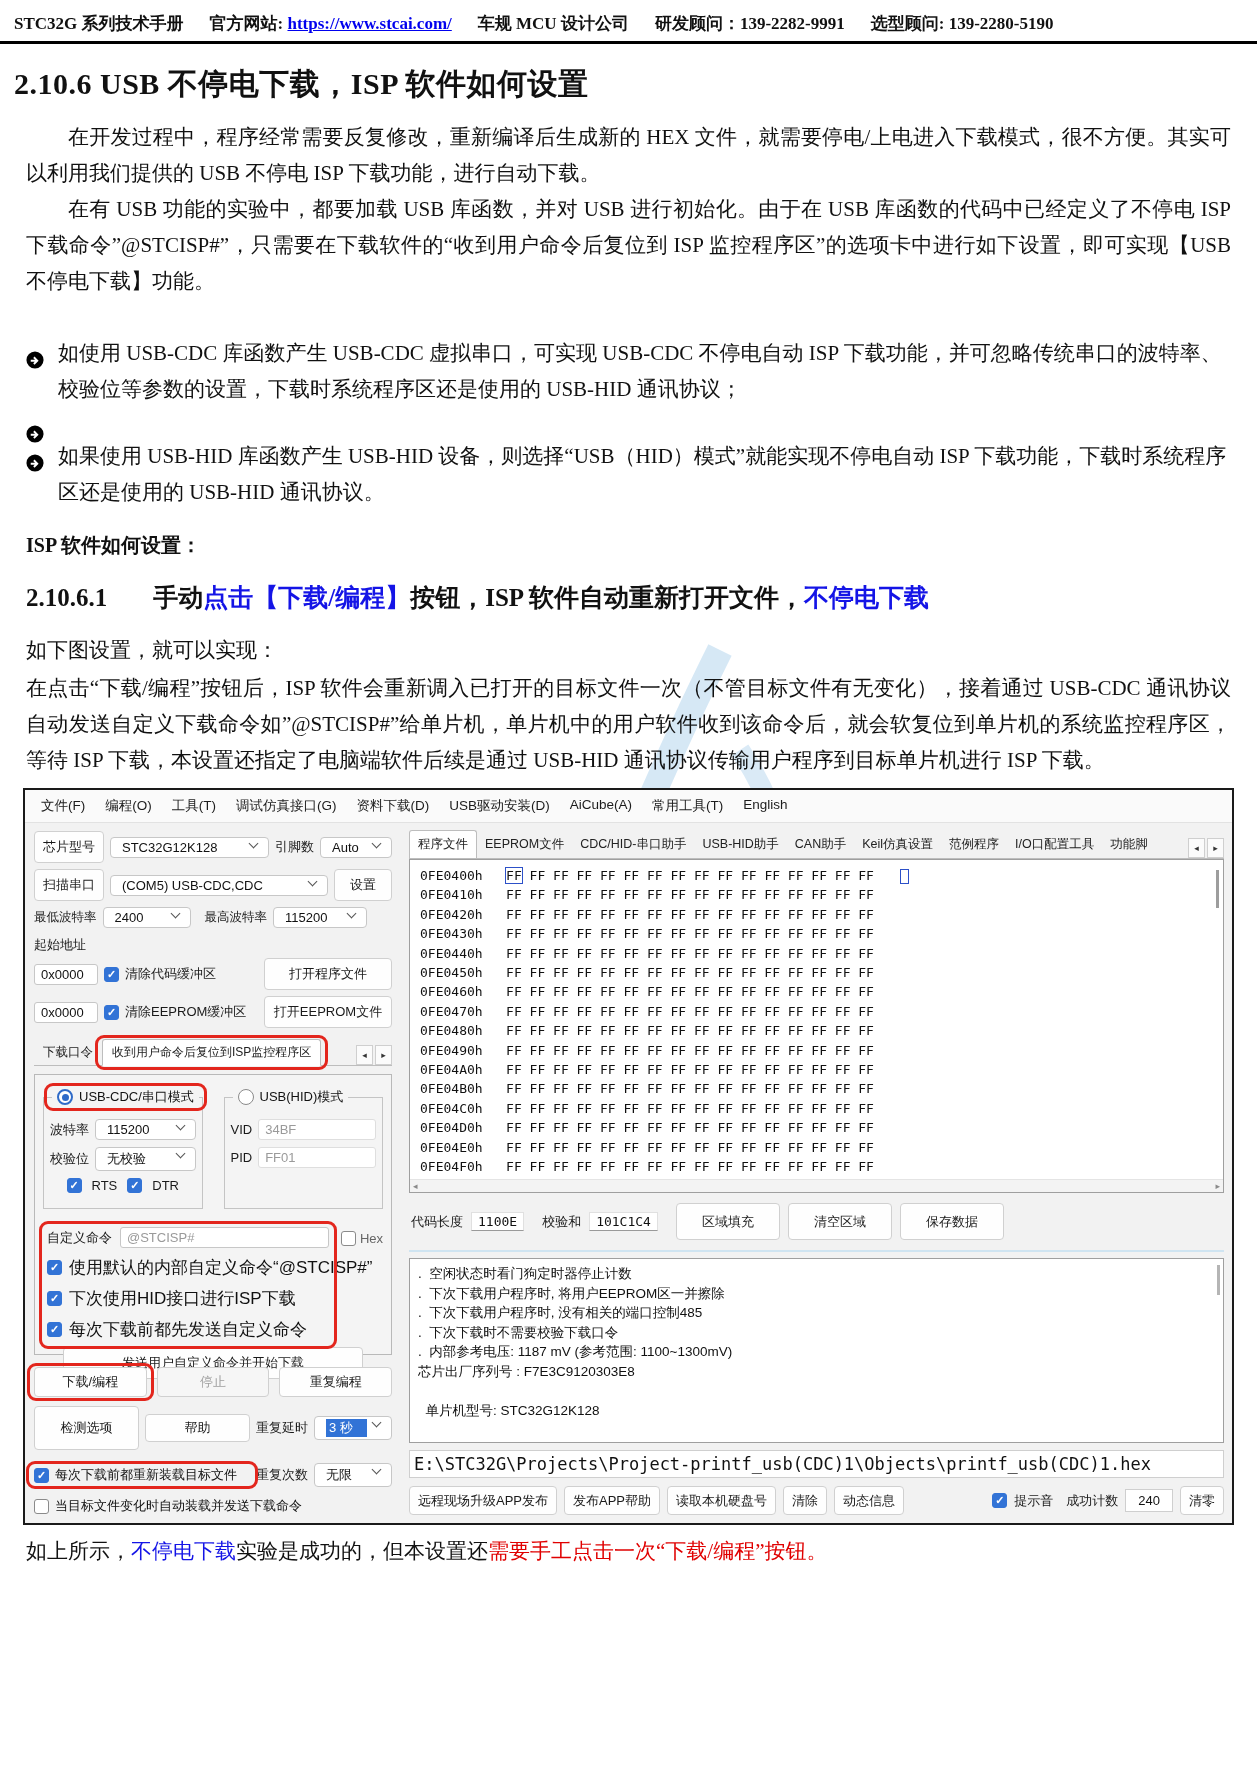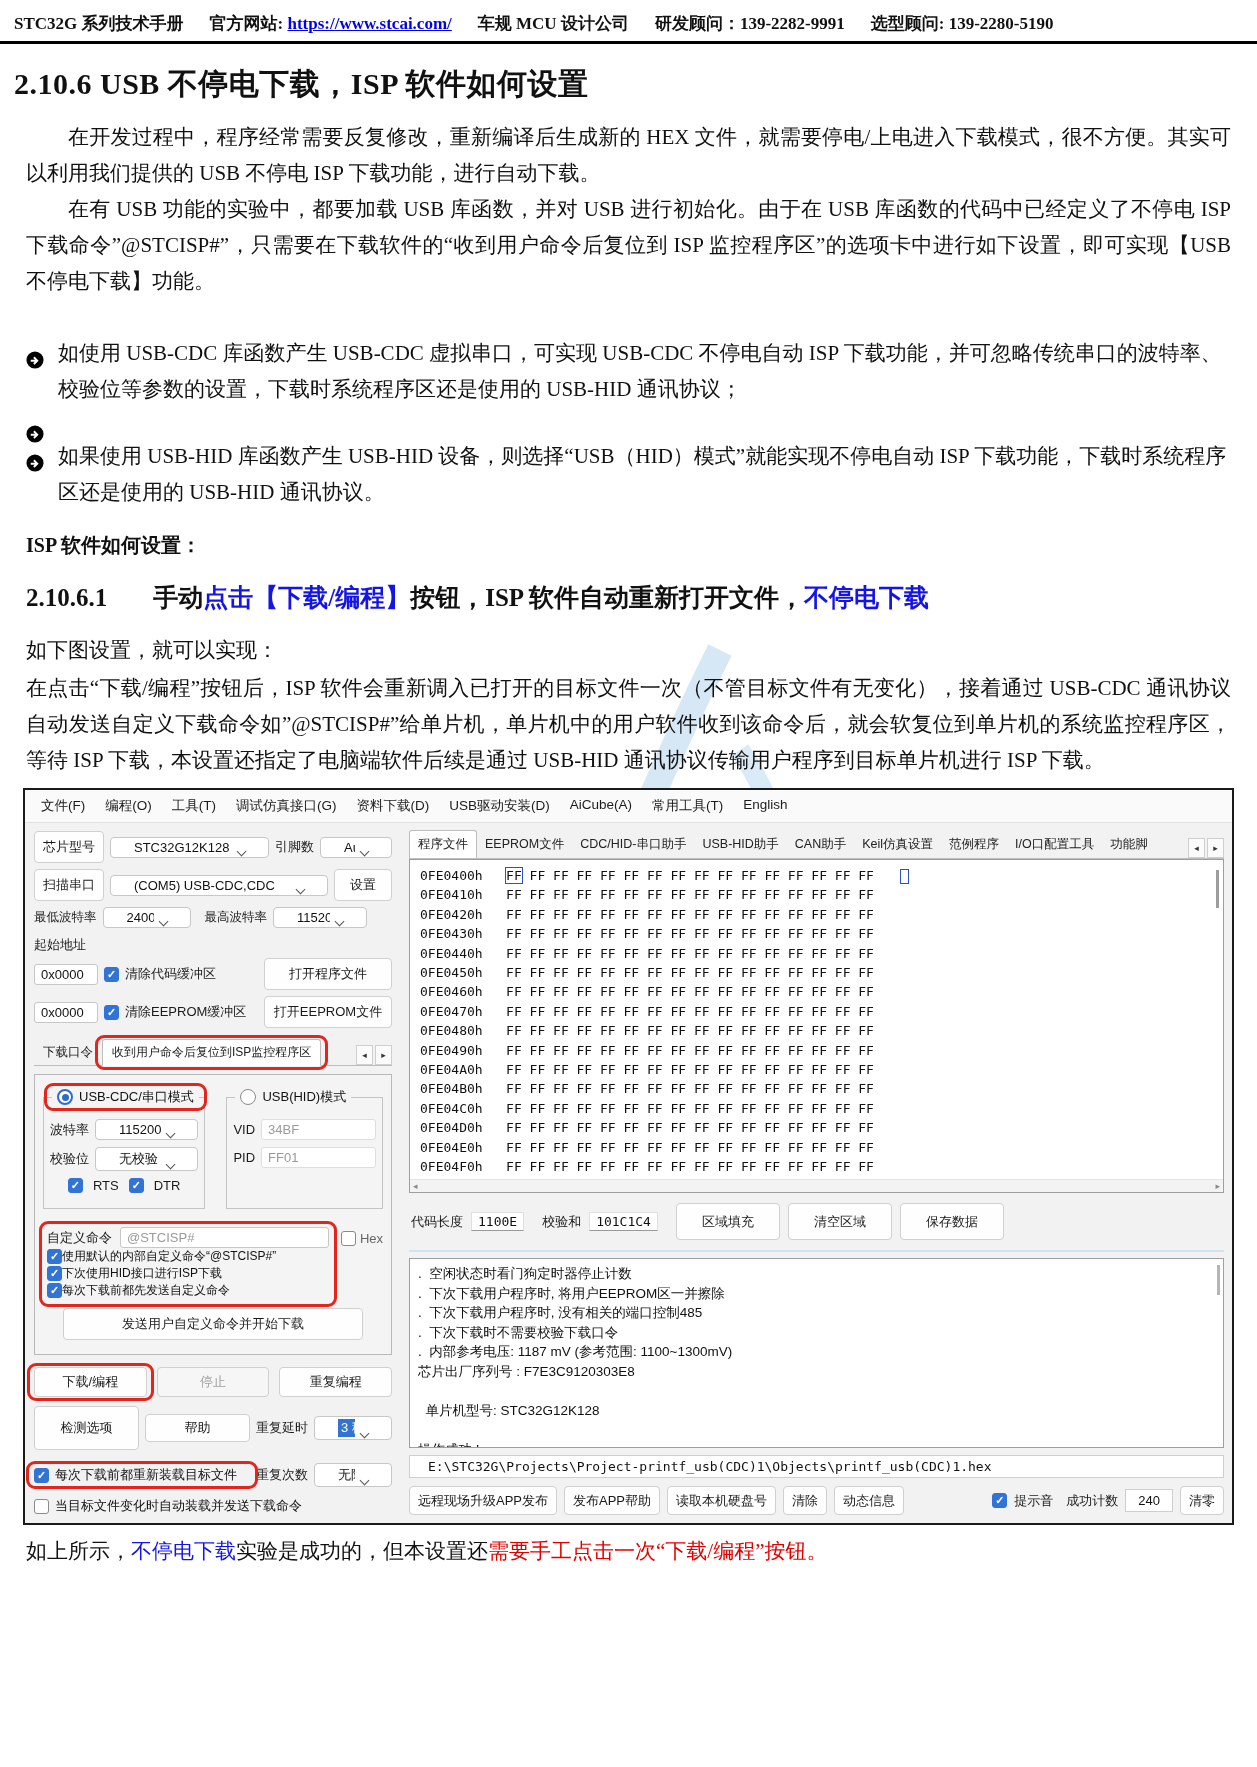--- a/index.html
+++ b/index.html
@@ -35,22 +35,22 @@
     border:2px solid #1a1a1a; background:#f2f2f2;
     font-family:"Liberation Sans", sans-serif; font-size:13px; display:flex; flex-direction:column; }
   .menubar { display:flex; gap:0; padding:5px 6px; background:#fafafa; border-bottom:1px solid #e2e2e2; }
   .menu-item { padding:2px 10px; font-size:13.5px; color:#1c1c1c; }
   .app-main { flex:1; display:flex; min-height:0; }
 
   
   .btn { background:#fefefe; border:1px solid #d0d0d0; border-radius:4px; padding:6px 8px;
     display:flex; align-items:center; justify-content:center; font-size:13px; color:#1a1a1a; white-space:nowrap; }
   .btn.disabled { color:#9e9e9e; background:#f6f6f6; }
-  .dd { background:#fff; border:1px solid #c7c7c7; border-radius:4px; padding:2px 23px;
-    display:flex; align-items:flex-end; font-size:13px; white-space:nowrap; }
+  .dd { background:#fff; border:1px solid #c7c7c7; border-radius:4px; padding:2px 11px;
+    display:flex; align-items:flex-start; font-size:13px; white-space:nowrap; }
   .dd .val { flex:1; overflow:hidden; }
   .chev { width:7px; height:7px; border-right:1.4px solid #555; border-bottom:1.4px solid #555;
     transform:rotate(45deg); margin-left:6px; flex:none; }
   .inp { background:#fff; border:1px solid #c7c7c7; border-radius:3px; padding:2px 6px; font-size:13px; }
   .cb { width:15px; height:15px; border:1px solid #8a8a8a; border-radius:3px; background:#fff;
     flex:none; display:inline-flex; align-items:center; justify-content:center; }
   .cb.on { background:#3273d6; border-color:#3273d6; }
   .cb.on::after { content:"✓"; color:#fff; font-size:11px; font-weight:bold; }
   .radio { width:16px; height:16px; border:1px solid #8a8a8a; border-radius:50%; background:#fff;
     flex:none; position:relative; }
@@ -76,21 +76,21 @@
   .subbox { flex:1; border:1px solid #c4c4c4; padding:14px 6px 8px 6px; position:relative; margin-top:8px; }
   .legend { position:absolute; top:-10px; left:8px; background:#f4f4f4; padding:0 5px;
     display:flex; align-items:center; gap:6px; font-size:13px; white-space:nowrap; }
   .frow { display:flex; align-items:center; gap:6px; margin:7px 0; }
   .gray { color:#9a9a9a; }
   .cmdwrap { position:relative; margin-top:14px; padding-right:50px; }
   .cmdred { position:relative; padding:4px 4px 6px 4px; }
   .cmdred::after { content:""; position:absolute; inset:-2px -4px; border:3px solid #e3261d;
     border-radius:9px; pointer-events:none; z-index:6; }
   .hexcb { position:absolute; right:0; top:8px; display:flex; align-items:center; gap:4px; color:#666; }
-  .optrow { display:flex; align-items:center; font-size:12px; white-space:nowrap; }
+  .optrow { display:flex; align-items:center; gap:7px; margin-top:8px; font-size:17px; white-space:nowrap; }
   .send-btn { margin:auto auto 4px auto; width:88%; }
   .dlrow { display:flex; gap:10px; margin-top:12px; }
   .dlrow .btn { flex:1; height:30px; }
   .sel-val { background:#3273d6; color:#fff; padding:0 3px; }
   .small-dd { width:78px; }
   .lcheck { display:flex; align-items:center; gap:6px; font-size:13px; white-space:nowrap; }
 
   
   .right { flex:1; display:flex; flex-direction:column; padding:6px 8px 8px 8px; min-width:0; }
   .rtabs { display:flex; align-items:flex-end; border-bottom:1px solid #bdbdbd; overflow:hidden; }
@@ -108,22 +108,22 @@
     color:#8a8a8a; font-size:9px; border-top:1px solid #e4e4e4; }
   .statsrow { display:flex; align-items:center; gap:8px; margin:10px 2px 8px 2px; }
   .uval { border-bottom:1px solid #9a9a9a; padding:1px 6px; background:#fff;
     border:1px solid #e0e0e0; border-bottom:1px solid #9a9a9a; font-family:"DejaVu Sans Mono",monospace; font-size:13px;}
   .statsrow .btn { width:104px; height:37px; }
   .divider { height:2px; background:#cfe4f1; margin:2px 0 6px 0; }
   .infopanel { flex:1; border:1px solid #9f9f9f; background:#fff; padding:5px 8px; position:relative;
     overflow:hidden; }
   .infoline { font-size:13.5px; line-height:19.5px; min-height:19.5px; white-space:pre-wrap; }
   .ithumb { position:absolute; right:3px; top:6px; width:3px; height:30px; background:#b5b5b5; }
-  .pathbar { margin-top:7px; background:#fff; border:1px solid #cfcfcf; padding:3px 18px;
-    font-family:"DejaVu Sans Mono", monospace; font-size:13px; white-space:nowrap; overflow:hidden; }
+  .pathbar { margin-top:7px; background:#fff; border:1px solid #cfcfcf; padding:3px 4px;
+    font-family:"DejaVu Sans Mono", monospace; font-size:17px; white-space:nowrap; overflow:hidden; }
   .bbar { display:flex; align-items:center; gap:7px; margin-top:8px; }
   .bbar .btn { height:29px; }
   .spacer { flex:1; }
   .cntbox { background:#fff; border:1px solid #cfcfcf; padding:3px 12px; font-size:13px; }
 </style>
 </head>
 <body>
 
 <div class="page">
 

